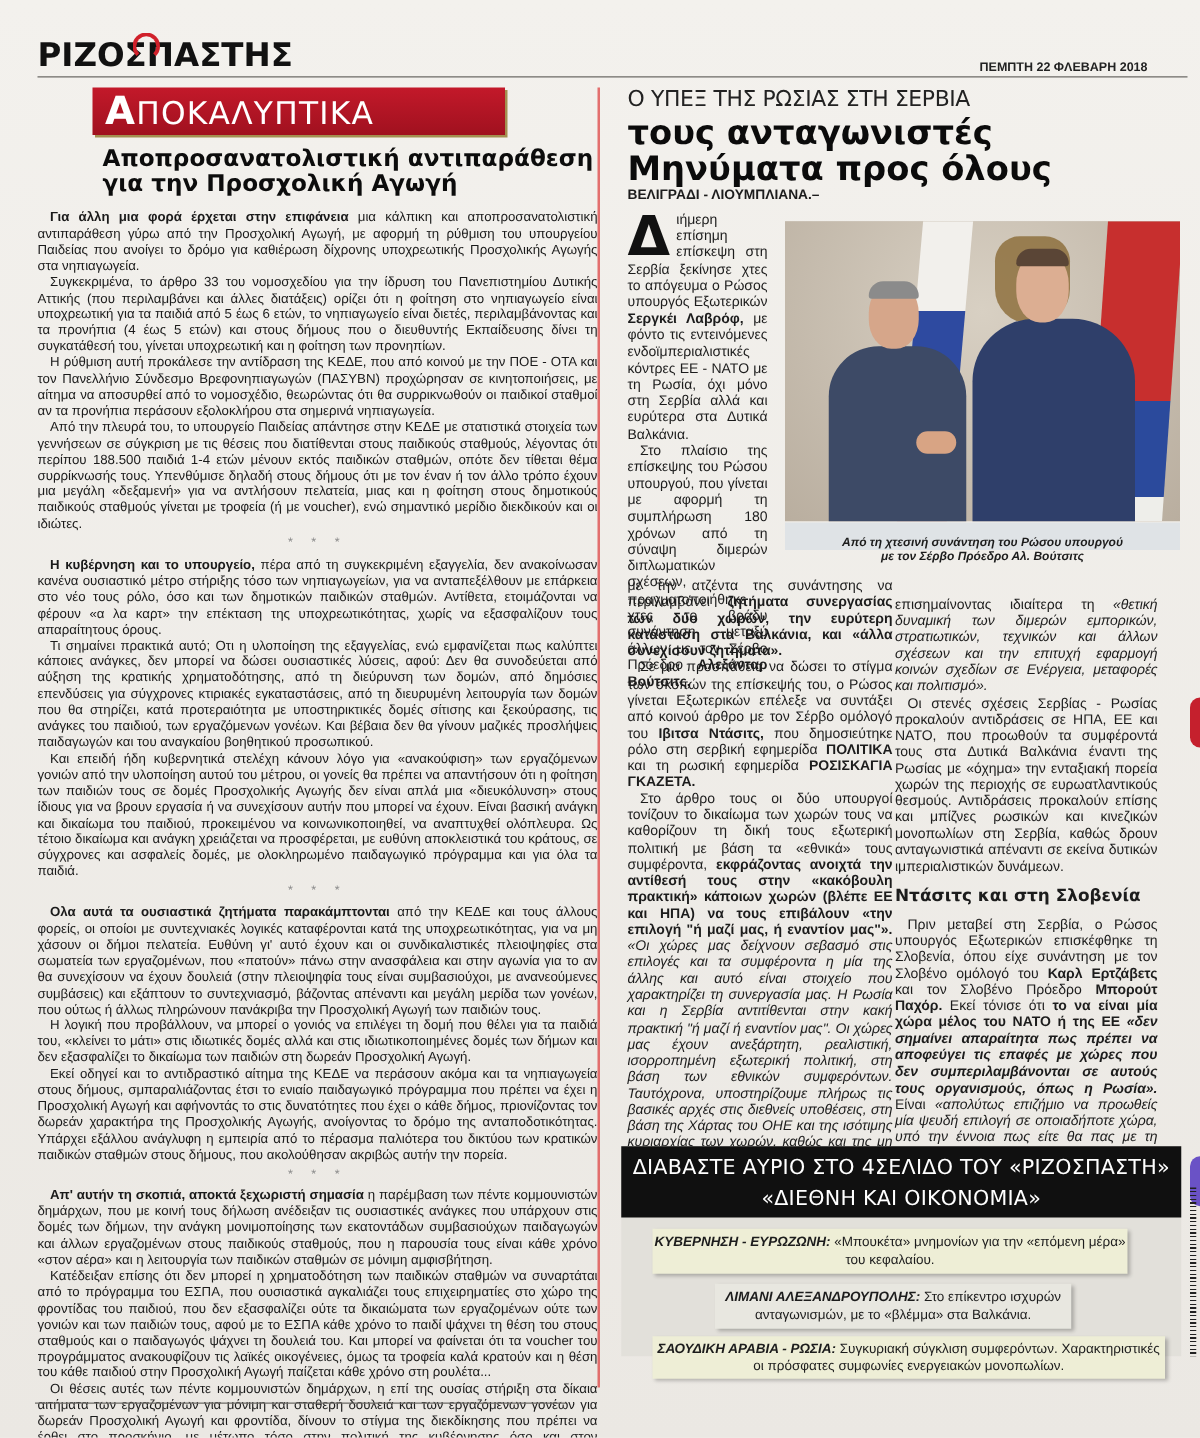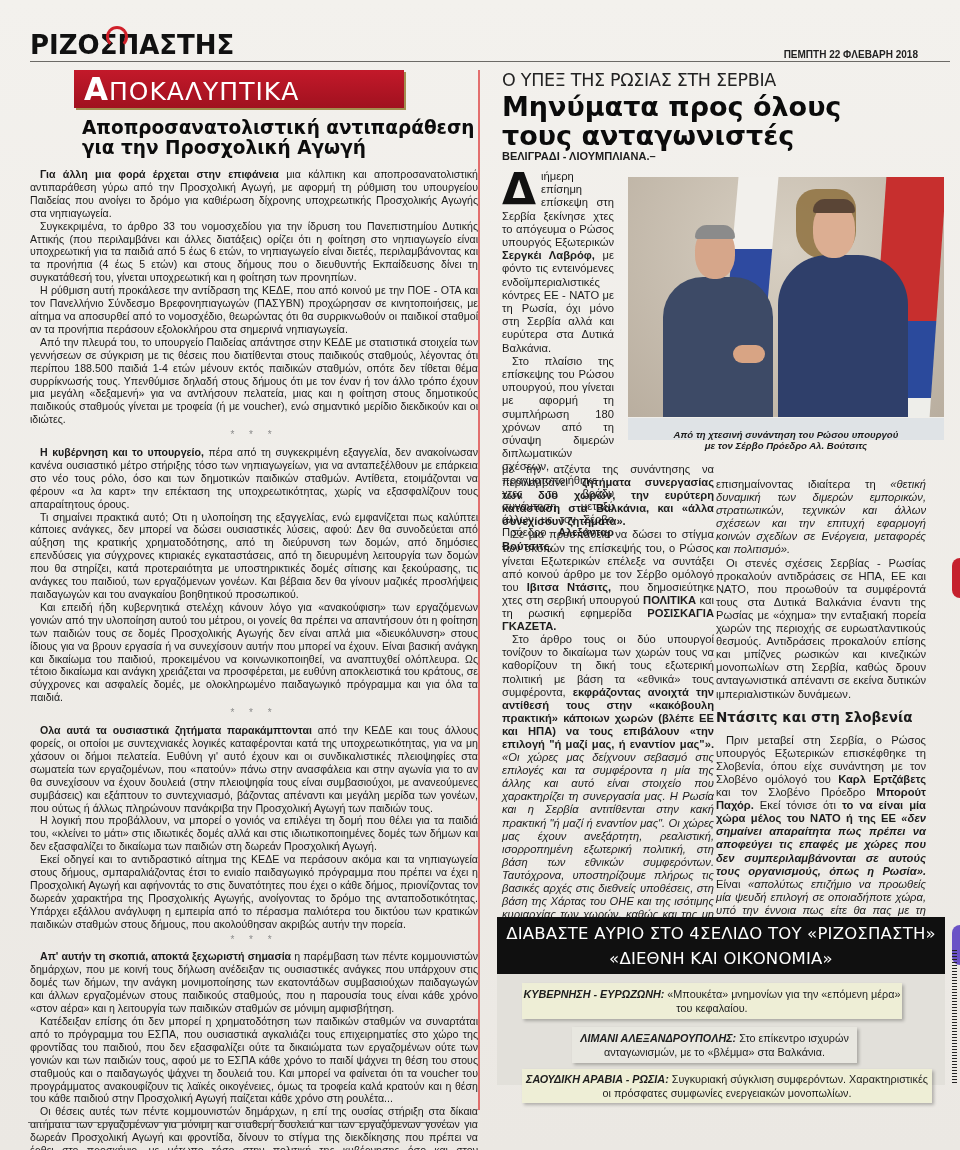--- a/index.html
+++ b/index.html
@@ -161,22 +161,22 @@
     <p><span>Κατέδειξαν επίσης ότι δεν μπορεί η χρηματοδότηση των παιδικών σταθμών να συναρτάται από το πρόγραμμα του ΕΣΠΑ, που ουσιαστικά αγκαλιάζει τους επιχειρηματίες στο χώρο της φροντίδας του παιδιού, που δεν εξασφαλίζει ούτε τα δικαιώματα των εργαζομένων ούτε των γονιών και των παιδιών τους, αφού με το ΕΣΠΑ κάθε χρόνο το παιδί ψάχνει τη θέση του στους σταθμούς και ο παιδαγωγός ψάχνει τη δουλειά του. Και μπορεί να φαίνεται ότι τα voucher του προγράμματος ανακουφίζουν τις λαϊκές οικογένειες, όμως τα τροφεία καλά κρατούν και η θέση του κάθε παιδιού στην Προσχολική Αγωγή παίζεται κάθε χρόνο στη ρουλέτα...</span></p>
     <p><span>Οι θέσεις αυτές των πέντε κομμουνιστών δημάρχων, η επί της ουσίας στήριξη στα δίκαια αιτήματα των εργαζομένων για μόνιμη και σταθερή δουλειά και των εργαζόμενων γονέων για δωρεάν Προσχολική Αγωγή και φροντίδα, δίνουν το στίγμα της διεκδίκησης που πρέπει να έρθει στο προσκήνιο, με μέτωπο τόσο στην πολιτική της κυβέρνησης όσο και στον αποπροσανατολισμό που επιχειρούν η ΚΕΔΕ και η συνδικαλιστική πλειοψηφία των εργαζομένων στους δήμους.</span></p>
 
   </div>
   <div class="bottom-rule"></div>
   <div class="red-rule"></div>
 
   <div class="right">
     <div class="kicker">Ο ΥΠΕΞ ΤΗΣ ΡΩΣΙΑΣ ΣΤΗ ΣΕΡΒΙΑ</div>
     <div class="headline">
+      <div>τους ανταγωνιστές</div>
       <div>Μηνύματα προς όλους</div>
-      <div>τους ανταγωνιστές</div>
     </div>
   </div>
   <div class="place">ΒΕΛΙΓΡΑΔΙ - ΛΙΟΥΜΠΛΙΑΝΑ.–</div>
 
   <div class="narrow-col">
     <p style="text-indent:0"><span class="dropcap">Δ</span><span>ιήμερη επίσημη επίσκεψη στη Σερβία ξεκίνησε χτες το απόγευμα ο Ρώσος υπουργός Εξωτερικών </span><b>Σεργκέι Λαβρόφ,</b><span> με φόντο τις εντεινόμενες ενδοϊμπεριαλιστικές κόντρες ΕΕ - ΝΑΤΟ με τη Ρωσία, όχι μόνο στη Σερβία αλλά και ευρύτερα στα Δυτικά Βαλκάνια.</span></p>
     <p><span>Στο πλαίσιο της επίσκεψης του Ρώσου υπουργού, που γίνεται με αφορμή τη συμπλήρωση 180 χρόνων από τη σύναψη διμερών διπλωματικών σχέσεων, πραγματοποιήθηκε χτες το βράδυ συνάντηση μεταξύ άλλων με τον Σέρβο Πρόεδρο </span><b>Αλεξάνταρ Βούτσιτς,</b></p>
   </div>
 
   <div class="photo">
@@ -192,21 +192,21 @@
       <div class="man-right-hair"></div>
     <div class="hands"></div>
   </div>
   <div class="caption">
     <div>Από τη χτεσινή συνάντηση του Ρώσου υπουργού</div>
     <div>με τον Σέρβο Πρόεδρο Αλ. Βούτσιτς</div>
   </div>
 
   <div class="mid-col">
     <p style="text-indent:0"><span> με την ατζέντα της συνάντησης να περιλαμβάνει </span><b>ζητήματα συνεργασίας των δύο χωρών, την ευρύτερη κατάσταση στα Βαλκάνια, και «άλλα συνεχίσουν ζητήματα».</b></p>
-    <p><span>Σε μια προσπάθεια να δώσει το στίγμα των σκοπών της επίσκεψής του, ο Ρώσος γίνεται Εξωτερικών επέλεξε να συντάξει από κοινού άρθρο με τον Σέρβο ομόλογό του </span><b>Ιβιτσα Ντάσιτς,</b><span> που δημοσιεύτηκε χτες στη σερβική υπουργού </span><b>ΠΟΛΙΤΙΚΑ</b><span> και τη ρωσική εφημερίδα </span><b>ΡΟΣΙΣΚΑΓΙΑ ΓΚΑΖΕΤΑ.</b></p>
+    <p><span>Σε μια προσπάθεια να δώσει το στίγμα των σκοπών της επίσκεψής του, ο Ρώσος γίνεται Εξωτερικών επέλεξε να συντάξει από κοινού άρθρο με τον Σέρβο ομόλογό του </span><b>Ιβιτσα Ντάσιτς,</b><span> που δημοσιεύτηκε ρόλο στη σερβική εφημερίδα </span><b>ΠΟΛΙΤΙΚΑ</b><span> και τη ρωσική εφημερίδα </span><b>ΡΟΣΙΣΚΑΓΙΑ ΓΚΑΖΕΤΑ.</b></p>
     <p><span>Στο άρθρο τους οι δύο υπουργοί τονίζουν το δικαίωμα των χωρών τους να καθορίζουν τη δική τους εξωτερική πολιτική με βάση τα «εθνικά» τους συμφέροντα, </span><b>εκφράζοντας ανοιχτά την αντίθεσή τους στην «κακόβουλη πρακτική» κάποιων χωρών (βλέπε ΕΕ και ΗΠΑ) να τους επιβάλουν «την επιλογή "ή μαζί μας, ή εναντίον μας"».</b><i> «Οι χώρες μας δείχνουν σεβασμό στις επιλογές και τα συμφέροντα η μία της άλλης και αυτό είναι στοιχείο που χαρακτηρίζει τη συνεργασία μας. Η Ρωσία και η Σερβία αντιτίθενται στην κακή πρακτική "ή μαζί ή εναντίον μας". Οι χώρες μας έχουν ανεξάρτητη, ρεαλιστική, ισορροπημένη εξωτερική πολιτική, στη βάση των εθνικών συμφερόντων. Ταυτόχρονα, υποστηρίζουμε πλήρως τις βασικές αρχές στις διεθνείς υποθέσεις, στη βάση της Χάρτας του ΟΗΕ και της ισότιμης κυριαρχίας των χωρών, καθώς και της μη ανάμειξης στις εσωτερικές υποθέσεις άλλων»,</i><span> αναφέρουν χαρακτηριστικά στο άρθρο τους οι δύο υπουργοί. Σε άλλο σημείο τόνισαν ότι ο πολιτικός διάλογος Βελιγραδίου - Μόσχας </span><i>«αναπτύσσεται δυναμικά, σε ατμόσφαιρα αμοιβαίας κατανόησης και εμπιστοσύνης, και σε επίπεδο εργασίας και σε επίπεδο ηγετών»,</i></p>
   </div>
 
   <div class="right-col">
     <p style="text-indent:0"><span> επισημαίνοντας ιδιαίτερα τη </span><i>«θετική δυναμική των διμερών εμπορικών, στρατιωτικών, τεχνικών και άλλων σχέσεων και την επιτυχή εφαρμογή κοινών σχεδίων σε Ενέργεια, μεταφορές και πολιτισμό».</i></p>
     <p><span>Οι στενές σχέσεις Σερβίας - Ρωσίας προκαλούν αντιδράσεις σε ΗΠΑ, ΕΕ και ΝΑΤΟ, που προωθούν τα συμφέροντά τους στα Δυτικά Βαλκάνια έναντι της Ρωσίας με «όχημα» την ενταξιακή πορεία χωρών της περιοχής σε ευρωατλαντικούς θεσμούς. Αντιδράσεις προκαλούν επίσης και μπίζνες ρωσικών και κινεζικών μονοπωλίων στη Σερβία, καθώς δρουν ανταγωνιστικά απέναντι σε εκείνα δυτικών ιμπεριαλιστικών δυνάμεων.</span></p>
     <div class="subhead">Ντάσιτς και στη Σλοβενία</div>
     <p><span>Πριν μεταβεί στη Σερβία, ο Ρώσος υπουργός Εξωτερικών επισκέφθηκε τη Σλοβενία, όπου είχε συνάντηση με τον Σλοβένο ομόλογό του </span><b>Καρλ Ερτζάβετς</b><span> και τον Σλοβένο Πρόεδρο </span><b>Μπορούτ Παχόρ.</b><span> Εκεί τόνισε ότι </span><b>το να είναι μία χώρα μέλος του ΝΑΤΟ ή της ΕΕ</b><b class="it"> «δεν σημαίνει απαραίτητα πως πρέπει να αποφεύγει τις επαφές με χώρες που δεν συμπεριλαμβάνονται σε αυτούς τους οργανισμούς, όπως η Ρωσία».</b><span> Είναι </span><i>«απολύτως επιζήμιο να προωθείς μία ψευδή επιλογή σε οποιαδήποτε χώρα, υπό την έννοια πως είτε θα πας με τη Δύση είτε με την Ανατολή»,</i><span> είπε ο Λαβρόφ.</span></p>
     <p><span>Σε άλλο σημείο αποδοκίμασε τις πρόσφατες δηλώσεις της εκπροσώπου του Στέιτ Ντιπάρτμεντ ότι οι Αμερικανοί πρεσβευτές σε όλες τις χώρες «έχουν οδηγίες να αποτρέπουν τη συνεργασία με τη Ρωσία».</span></p>
   </div>

